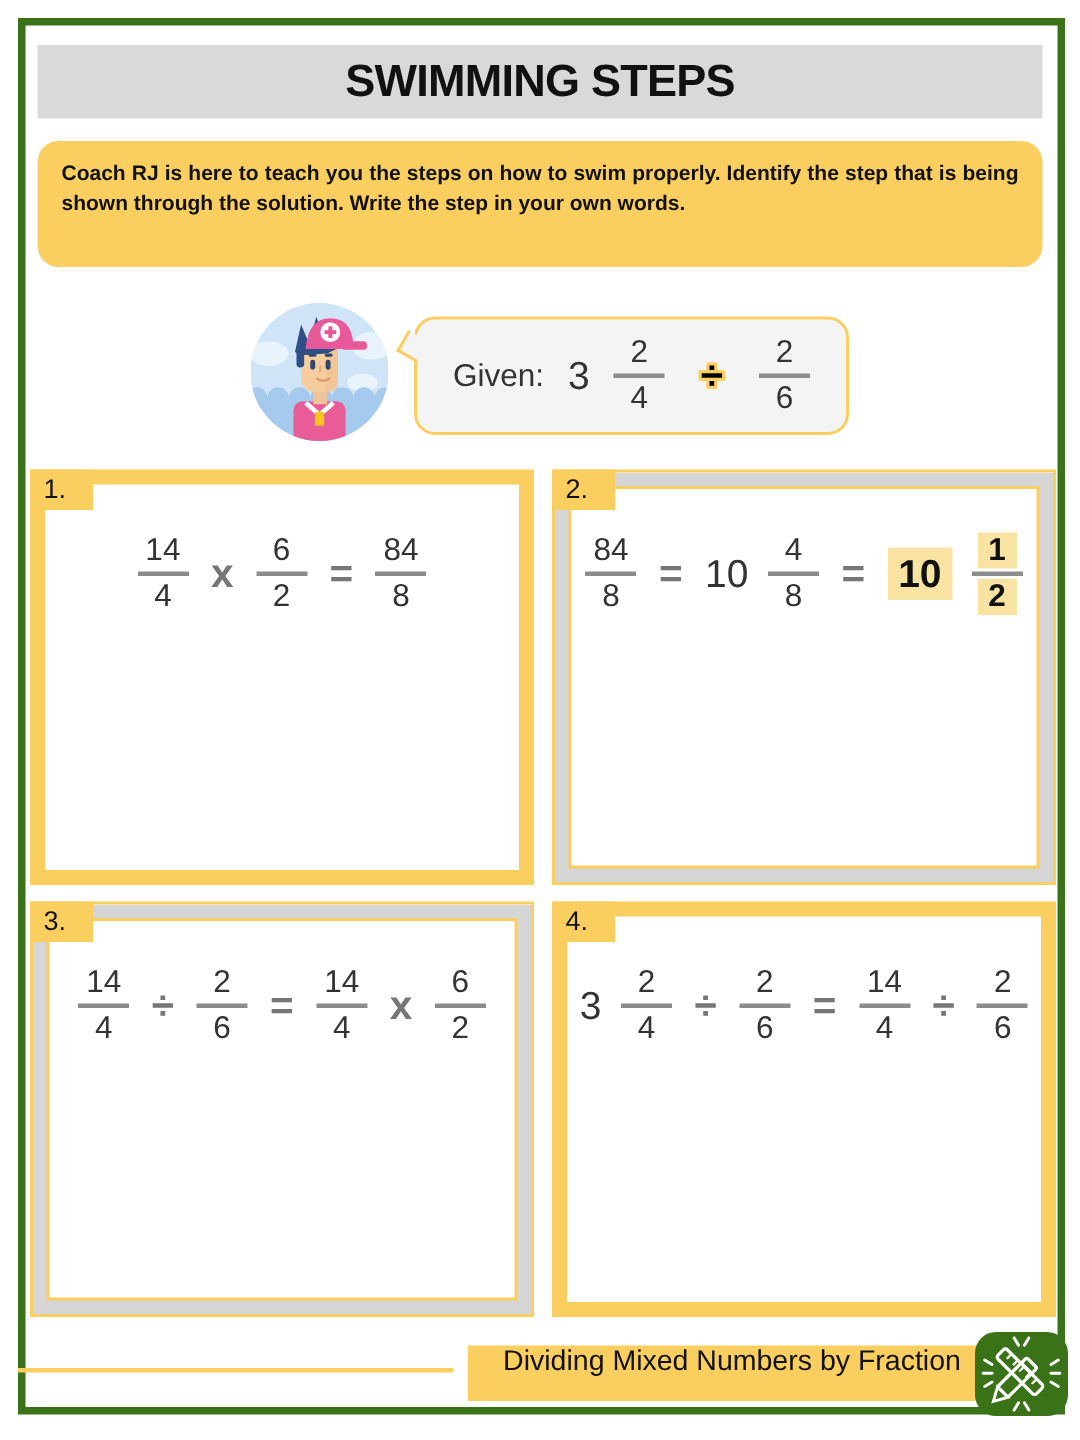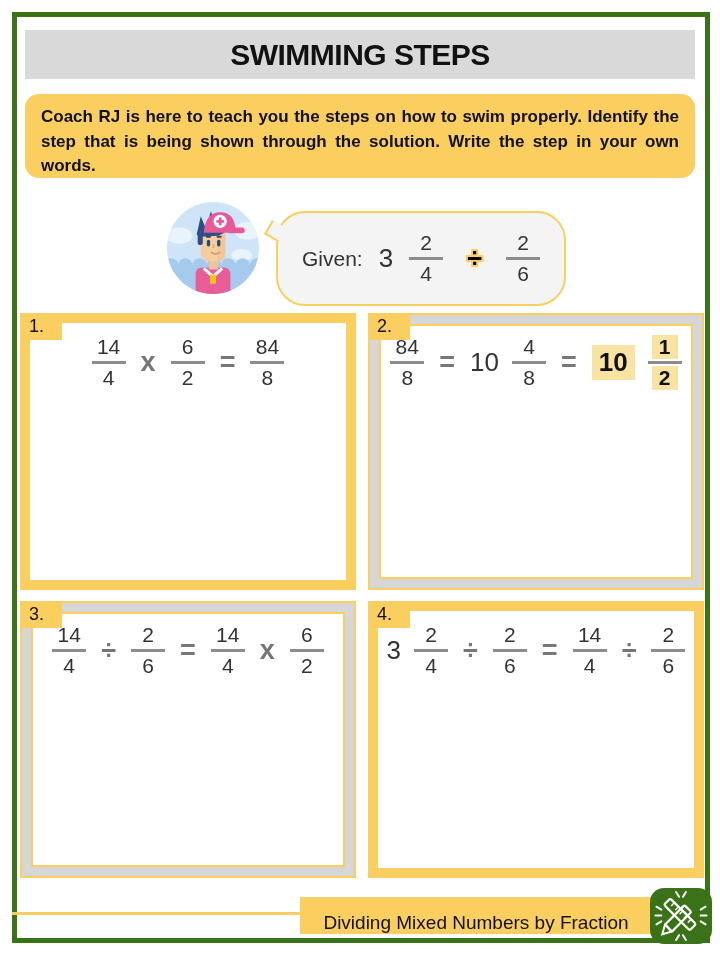--- a/index.html
+++ b/index.html
@@ -27,28 +27,28 @@
   .title-bar{
     position:absolute;left:25px;top:30px;width:670px;height:49px;
     background:var(--titlebg);display:flex;align-items:center;justify-content:center;z-index:1;
   }
   .title-bar h1{
     font-size:30px;font-weight:700;letter-spacing:-.5px;color:#111;
   }
   .instructions{
     position:absolute;left:25px;top:94px;width:670px;height:84px;
     background:var(--yellow);border-radius:14px;padding:11px 16px;
-    font-size:17px;font-weight:700;line-height:1.45;text-align:justify;color:#111;z-index:1;
+    font-size:14px;font-weight:700;line-height:1.45;text-align:justify;color:#111;z-index:1;
   }
   .avatar{
     position:absolute;left:167px;top:202px;width:92px;height:92px;z-index:2;
   }
   .bubble{
-    position:absolute;left:276px;top:211px;width:290px;height:95px;
-    background:var(--bubblebg);border:2px solid var(--yellow);border-radius:29px;
+    position:absolute;left:276px;top:211px;width:290px;height:79px;
+    background:var(--bubblebg);border:2px solid var(--yellow);border-radius:14px;
     display:flex;align-items:center;justify-content:center;gap:18px;z-index:1;
   }
   .bubble-tail{
     position:absolute;left:-11px;top:10px;width:16px;height:16px;
     background:var(--bubblebg);border-left:2px solid var(--yellow);border-top:2px solid var(--yellow);
     transform:rotate(-60deg);
   }
   .given-label{font-size:21px;color:#333;}
   
   .eq-row{display:flex;align-items:center;}
@@ -71,33 +71,33 @@
   .problem.gray{
     border:2px solid var(--yellow);
     box-shadow:inset 0 0 0 9px var(--grayframe), inset 0 0 0 11px var(--yellow);
   }
   .problem .tab{
     position:absolute;width:42px;height:27px;background:var(--yellow);
     font-size:18px;color:#111;padding:3px 0 0 9px;z-index:3;
   }
   .problem.yellow .tab{top:-10px;left:-10px;}
   .problem.gray .tab{top:-2px;left:-2px;}
-  .problem .eq-row{position:absolute;left:0;right:0;justify-content:center;gap:13px;}
+  .problem .eq-row{position:absolute;left:0;right:0;justify-content:center;gap:13px;margin-top:20px;}
   .problem.yellow .eq-row{top:12px;}
   .problem.gray .eq-row{top:20px;}
   #box-0{left:20px;top:313px;}
   #box-1{left:368px;top:313px;}
   #box-2{left:20px;top:601px;}
   #box-3{left:368px;top:601px;}
   .bubble .eq-row{gap:16px;}
   
   .footer-line{position:absolute;left:12px;top:912px;width:290px;height:3px;background:var(--yellow);z-index:2;}
   .footer-bar{
-    position:absolute;left:300px;top:897px;width:352px;height:37px;background:var(--yellow);
-    display:flex;align-items:flex-end;justify-content:center;z-index:2;
+    position:absolute;left:312px;top:897px;width:352px;height:37px;background:var(--yellow);
+    display:flex;align-items:flex-start;justify-content:center;z-index:2;
   }
   .footer-bar span{font-size:19px;color:#111;}
   .footer-icon{
     position:absolute;left:650px;top:888px;width:62px;height:56px;border-radius:14px;
     background:var(--green);display:flex;align-items:center;justify-content:center;z-index:3;
   }
 </style>
 </head>
 <body>
 

